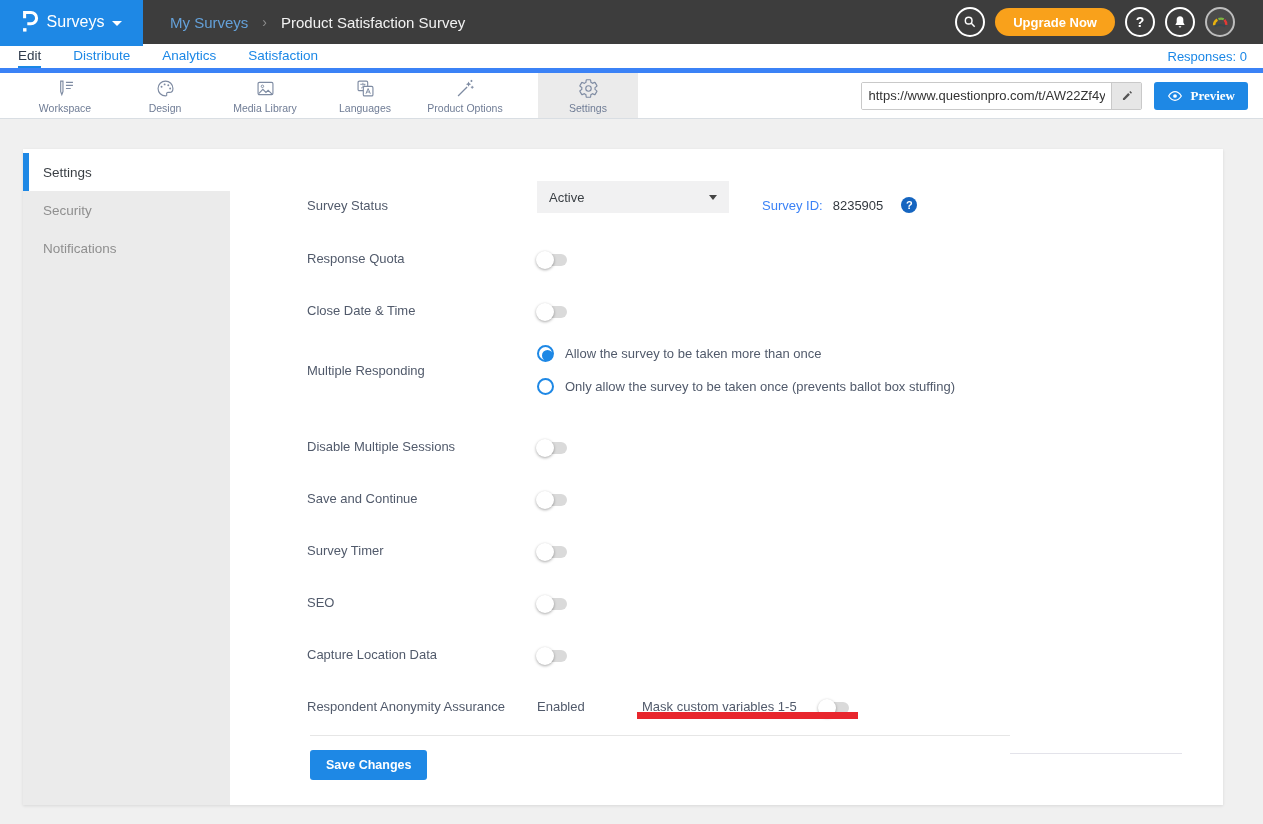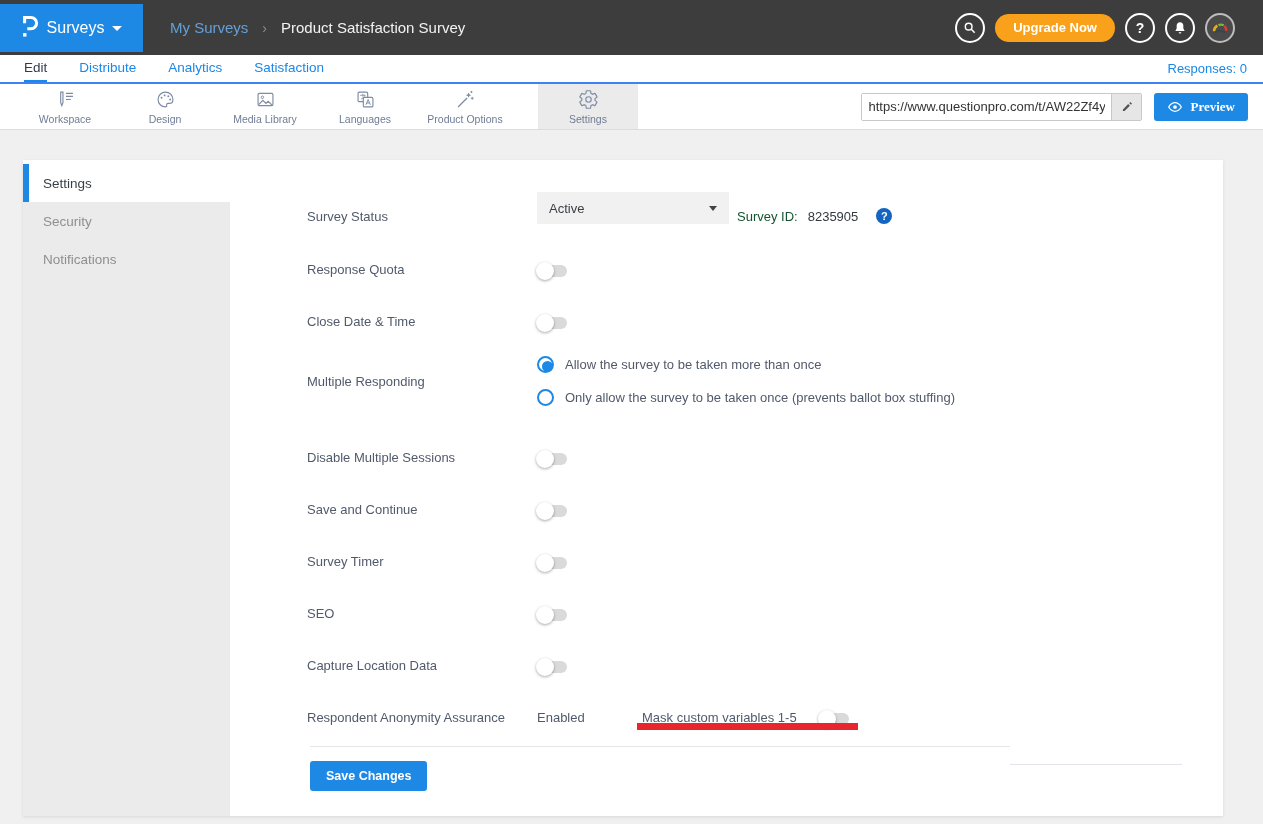--- a/index.html
+++ b/index.html
@@ -1,34 +1,34 @@
 <!DOCTYPE html>
 <html><head>
 <meta charset="utf-8">
 <style>
   * { margin:0; padding:0; box-sizing:border-box; }
   html,body { width:1263px; height:824px; overflow:hidden; }
   body { font-family:"Liberation Sans", sans-serif; background:#f0f0f0; color:#333; }
 
   
-  .topbar { height:55px; background:#3d3d3d; display:flex; align-items:center; }
+  .topbar { height:44px; background:#3d3d3d; display:flex; align-items:center; }
   .logo-area { width:143px; height:48px; background:#1e88e5; display:flex; align-items:center; justify-content:center; gap:8px; cursor:pointer; flex-shrink:0; }
   .logo-area .prod { color:#fff; font-size:16px; }
   .caret-down { width:0; height:0; border-left:5px solid transparent; border-right:5px solid transparent; border-top:5px solid #fff; margin-top:2px; }
   .breadcrumb { display:flex; align-items:center; gap:14px; margin-left:27px; font-size:15px; }
   .bc-parent { color:#64a0d8; cursor:pointer; text-decoration:none; }
   .bc-sep { color:#8c8c8c; font-size:14px; }
   .bc-current { color:#f2f2f2; }
   .header-right { margin-left:auto; display:flex; align-items:center; gap:10px; padding-right:28px; }
   .circle-btn { width:30px; height:30px; border:2px solid #fff; border-radius:50%; display:flex; align-items:center; justify-content:center; cursor:pointer; color:#fff; font-weight:bold; font-size:14px; }
   .upgrade-btn { height:28px; border:none; border-radius:14px; background:#f9a11b; color:#fff; font-weight:bold; font-size:13px; padding:0 18px; cursor:pointer; font-family:inherit; }
   .avatar { width:30px; height:30px; border:2px solid #bdbdbd; border-radius:50%; background:#4a4a4a; display:flex; align-items:center; justify-content:center; cursor:pointer; overflow:hidden; }
 
   
-  .nav-tabs { height:29px; background:#fff; display:flex; align-items:stretch; padding-left:24px; border-bottom:2px solid #3b82f6; }
+  .nav-tabs { height:29px; background:#fff; display:flex; align-items:stretch; padding-left:18px; border-bottom:5px solid #3b82f6; }
   .nav-tab { display:flex; align-items:center; margin-right:32px; font-size:13.5px; color:#1b87e6; cursor:pointer; border-bottom:2px solid transparent; }
   .nav-tab.active { color:#2f3b4c; border-bottom-color:#1b87e6; }
   .responses { margin-left:auto; margin-right:16px; display:flex; align-items:center; color:#1b87e6; font-size:13px; }
 
   
   .toolbar { height:46px; background:#fff; border-bottom:1px solid #d9dee3; display:flex; align-items:stretch; padding-left:15px; }
   .tool-tile { width:100px; display:flex; flex-direction:column; align-items:center; justify-content:center; gap:3px; cursor:pointer; color:#7e8ba2; }
   .tool-tile.active { background:#ebebeb; margin-left:23px; }
   .tool-tile .tl { font-size:10.5px; color:#6f7c95; }
   .tool-tile svg { display:block; }
@@ -45,21 +45,21 @@
   .side-item { height:38px; display:flex; align-items:center; font-size:13.5px; cursor:pointer; }
   .side-item.active { background:#fff; border-left:6px solid #1e88e5; padding-left:14px; color:#3a3f44; }
   .side-rest { flex:1; background:#ebebeb; }
   .side-rest .side-item { padding-left:20px; color:#8f8f8f; }
 
   
   .row { position:absolute; left:284px; right:30px; height:32px; display:flex; align-items:flex-end; }
   .flabel { width:230px; font-size:13px; color:#515a6b; flex-shrink:0; }
   .dropdown { width:192px; height:32px; background:#f1f1f2; display:flex; align-items:center; justify-content:space-between; padding:0 12px; font-size:13px; color:#3a3f44; cursor:pointer; }
   .dd-caret { width:0; height:0; border-left:4.5px solid transparent; border-right:4.5px solid transparent; border-top:5px solid #444; }
-  .id-label { margin-left:8px; font-size:13px; color:#14532d; }
+  .id-label { margin-left:33px; font-size:13px; color:#3b82f6; }
   .id-value { margin-left:10px; font-size:13px; color:#33393f; }
   .help-circle { width:16px; height:16px; margin-left:18px; border-radius:50%; background:#1565c0; color:#fff; font-size:11px; font-weight:bold; display:flex; align-items:center; justify-content:center; cursor:pointer; }
 
   .toggle { position:relative; width:30px; height:12px; background:#dadada; border-radius:6px; cursor:pointer; flex-shrink:0; }
   .toggle .knob { position:absolute; left:-1px; top:-3px; width:18px; height:18px; background:#fff; border-radius:50%; box-shadow:0 1px 3px rgba(0,0,0,0.35); }
 
   .row-multi { position:absolute; left:284px; top:188px; height:66px; display:flex; align-items:center; }
   .opts { display:flex; flex-direction:column; }
   .opt { height:33px; display:flex; align-items:center; gap:11px; font-size:13px; color:#515a6b; cursor:pointer; }
   .radio { width:17px; height:17px; border:2px solid #1e88e5; border-radius:50%; position:relative; flex-shrink:0; }

